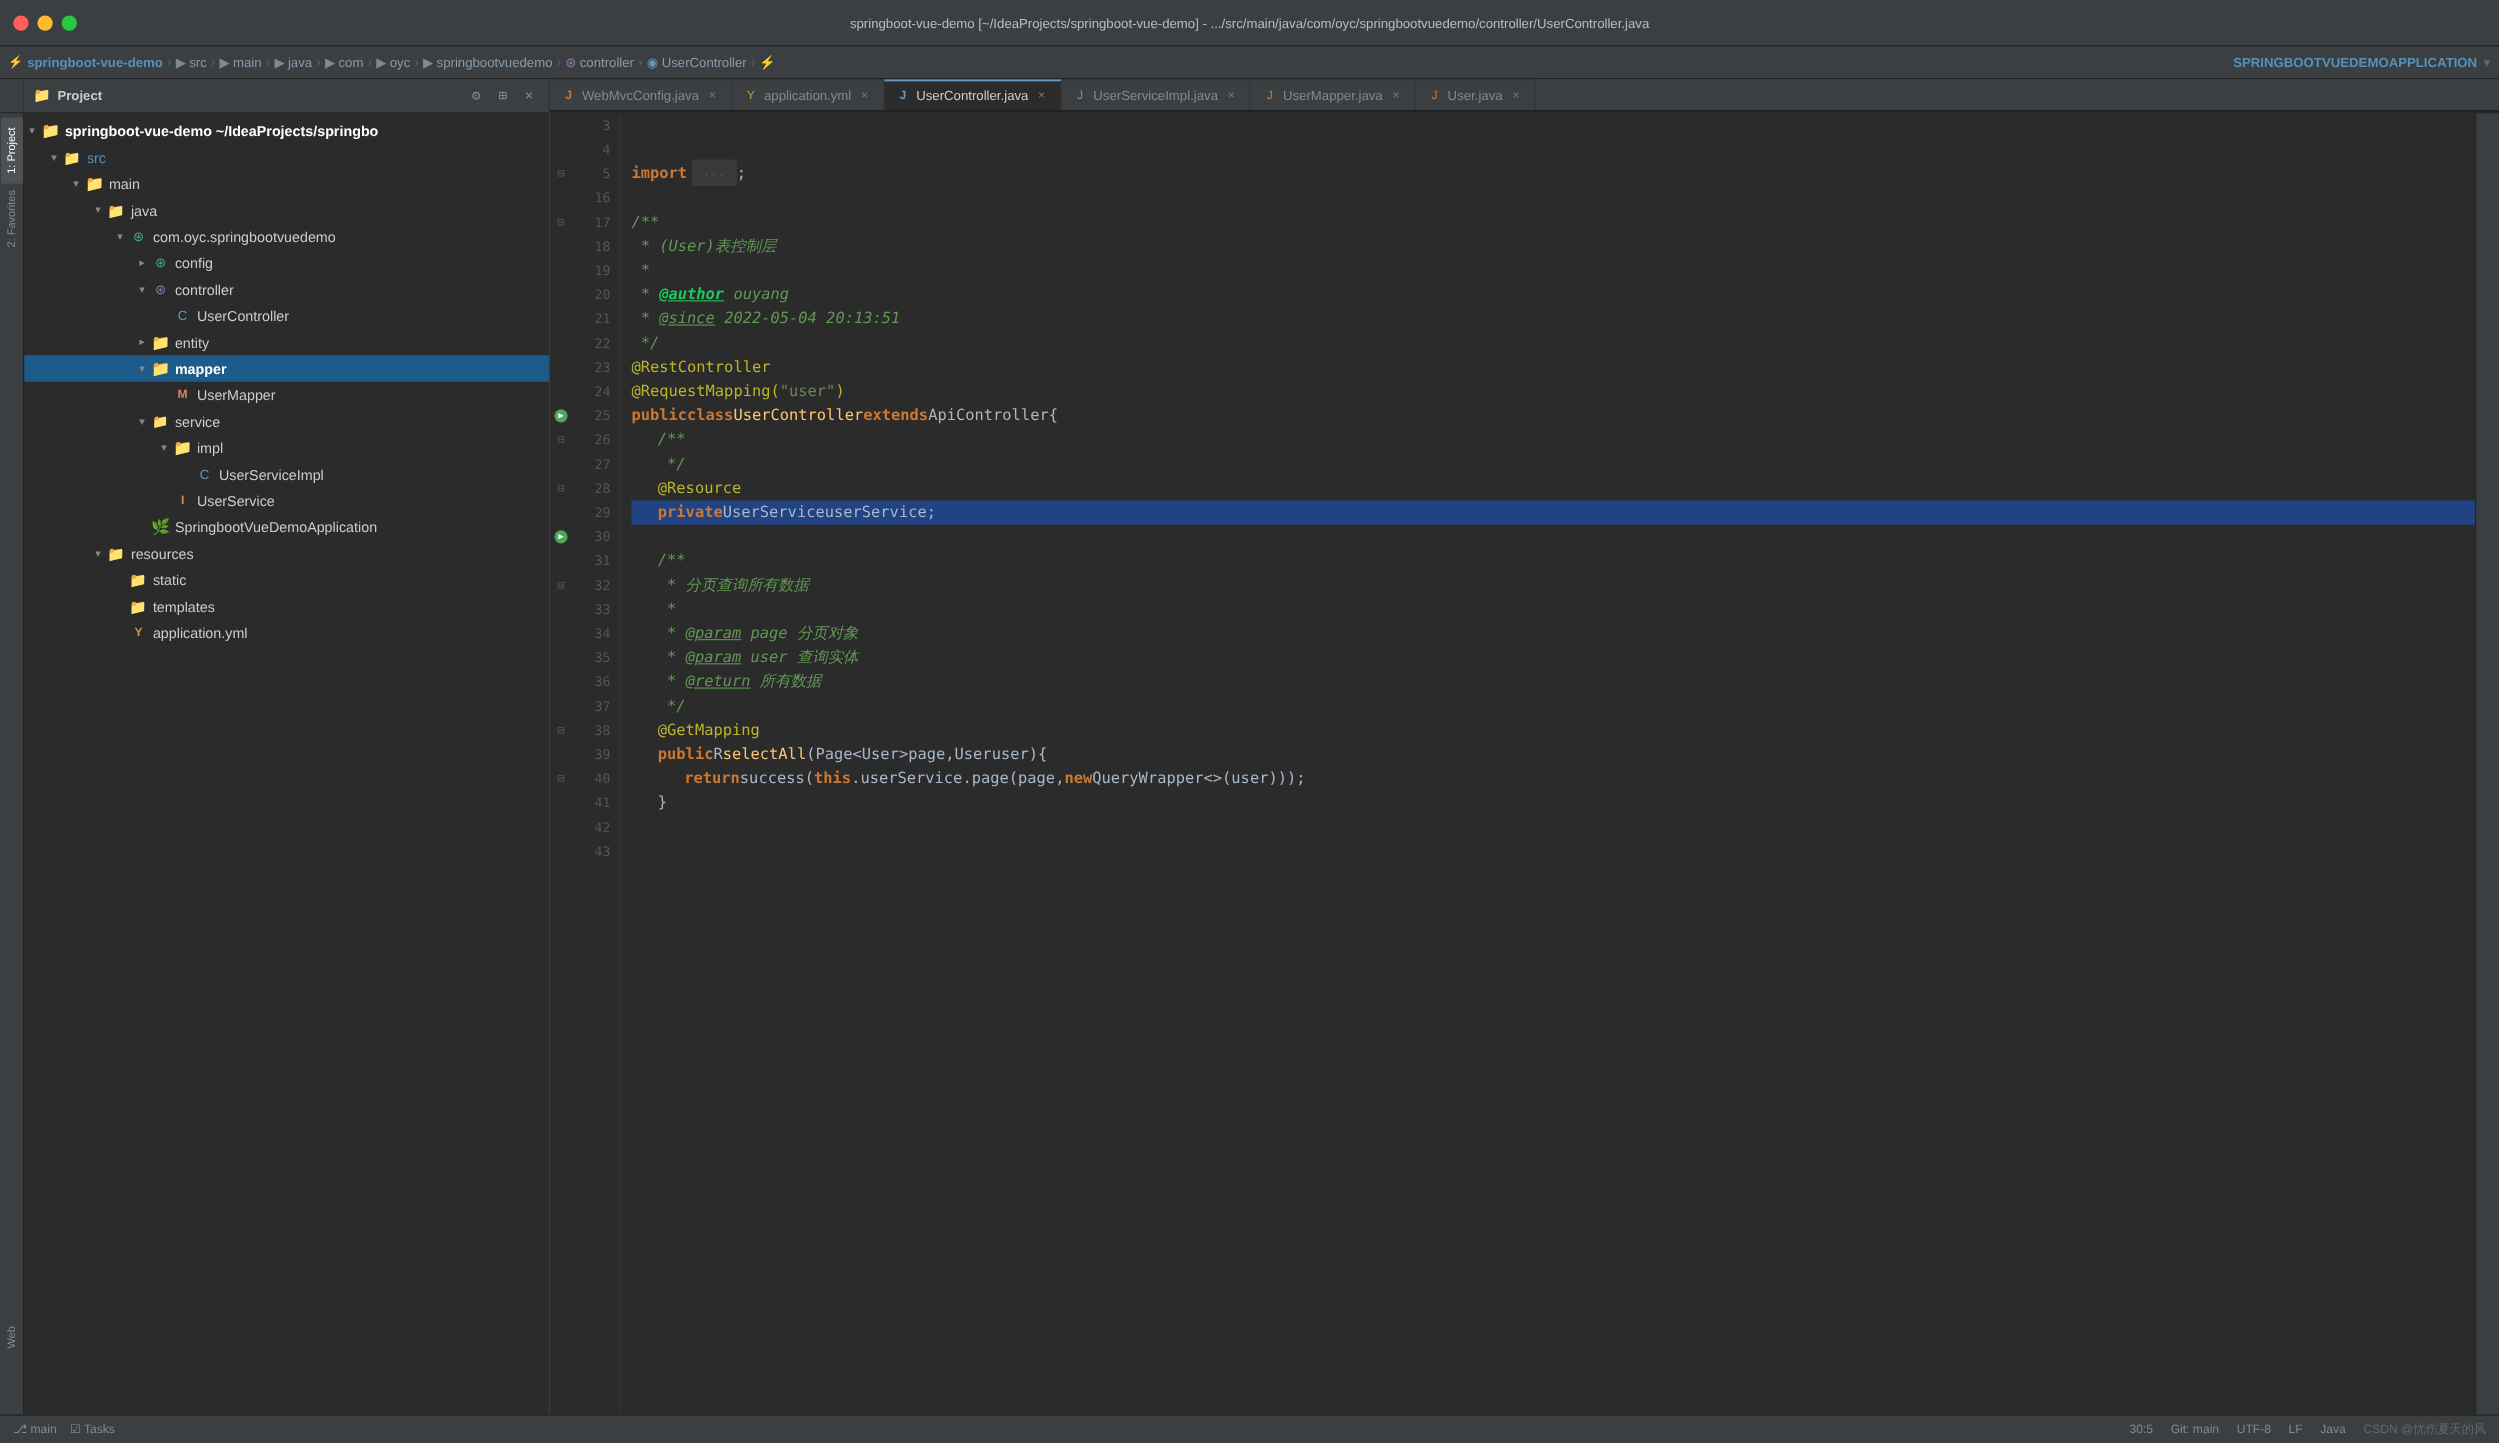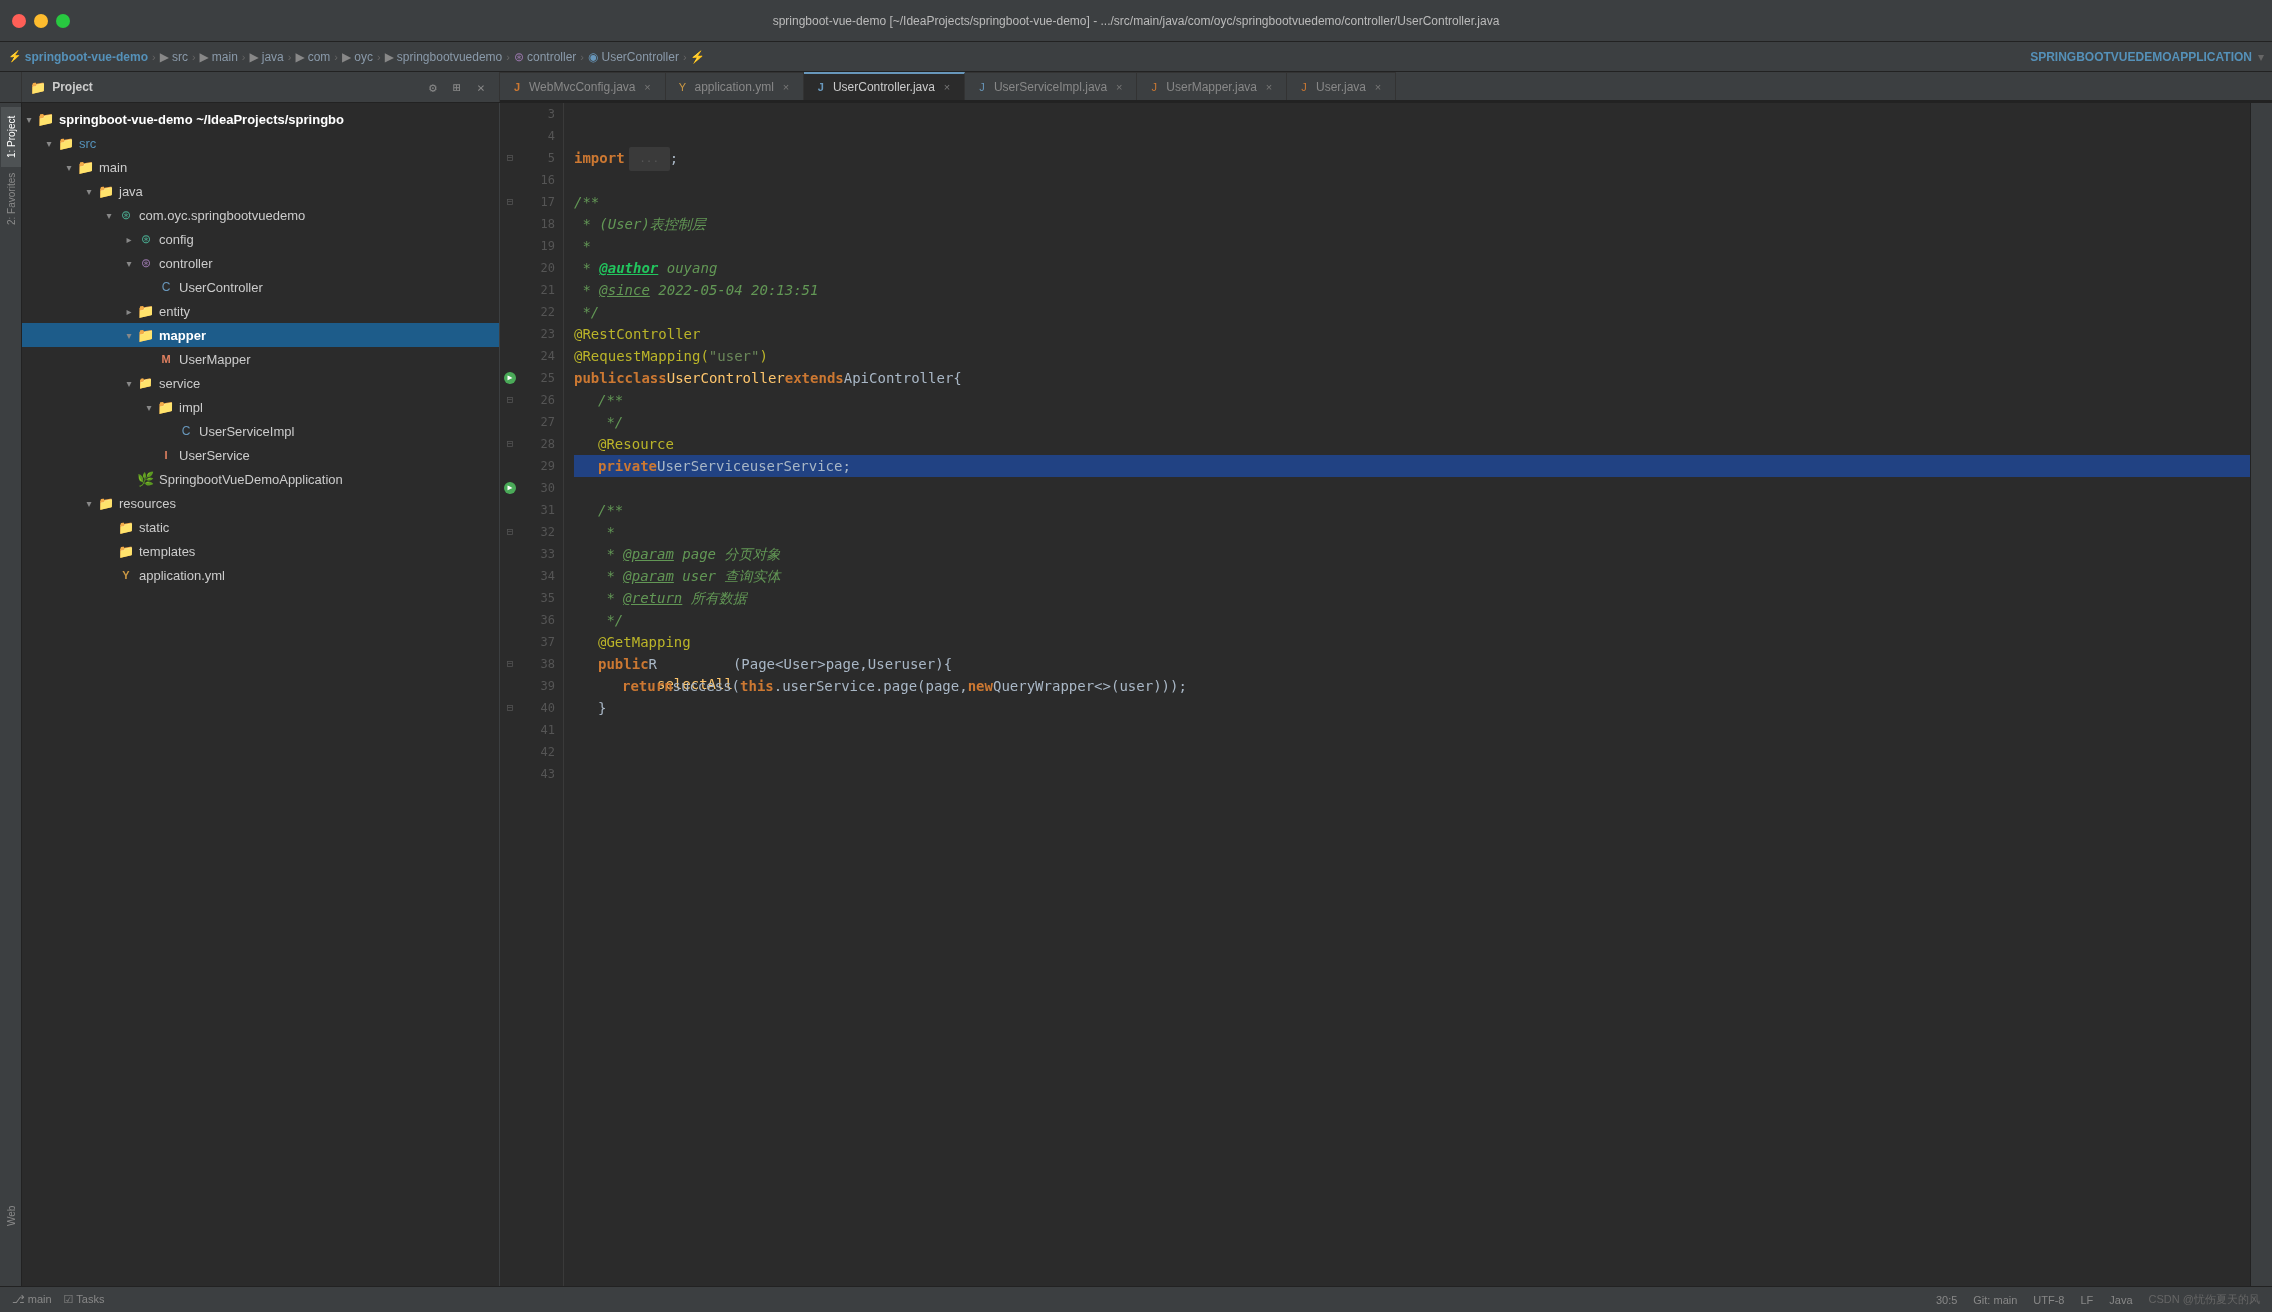--- a/index.html
+++ b/index.html
@@ -235,21 +235,21 @@
     }
 
     .code-content {
       flex: 1;
       padding: 0 0 0 10px;
       overflow-x: auto;
     }
     .code-line {
       height: 22px;
       display: flex;
-      align-items: flex-start;
+      align-items: flex-end;
       white-space: pre;
       position: relative;
     }
     .code-line.highlighted { background: #214283; }
 
     
     .gutter-area {
       width: 20px;
       flex-shrink: 0;
       background: #2b2b2b;
@@ -808,20 +808,23 @@
           <div class="code-line highlighted">
             <span style="display:inline-block;width:24px"></span><span class="kw">private</span> <span style="color:#a9b7c6">UserService</span> <span style="color:#a9b7c6">userService</span><span style="color:#a9b7c6">;</span>
           </div>
 
           <div class="code-line">&nbsp;</div>
 
           <div class="code-line">
             <span style="display:inline-block;width:24px"></span><span class="cmt">/**</span>
           </div>
 
+          <div class="code-line">
+            <span style="display:inline-block;width:24px"></span><span class="cmt"> * 分页查询所有数据</span>
+          </div>
 
           <div class="code-line">
             <span style="display:inline-block;width:24px"></span><span class="cmt"> *</span>
           </div>
 
           <div class="code-line">
             <span style="display:inline-block;width:24px"></span><span class="cmt"> * </span><span style="color:#629755;font-style:italic;text-decoration:underline;">@param</span><span class="cmt"> page 分页对象</span>
           </div>
 
           <div class="code-line">

